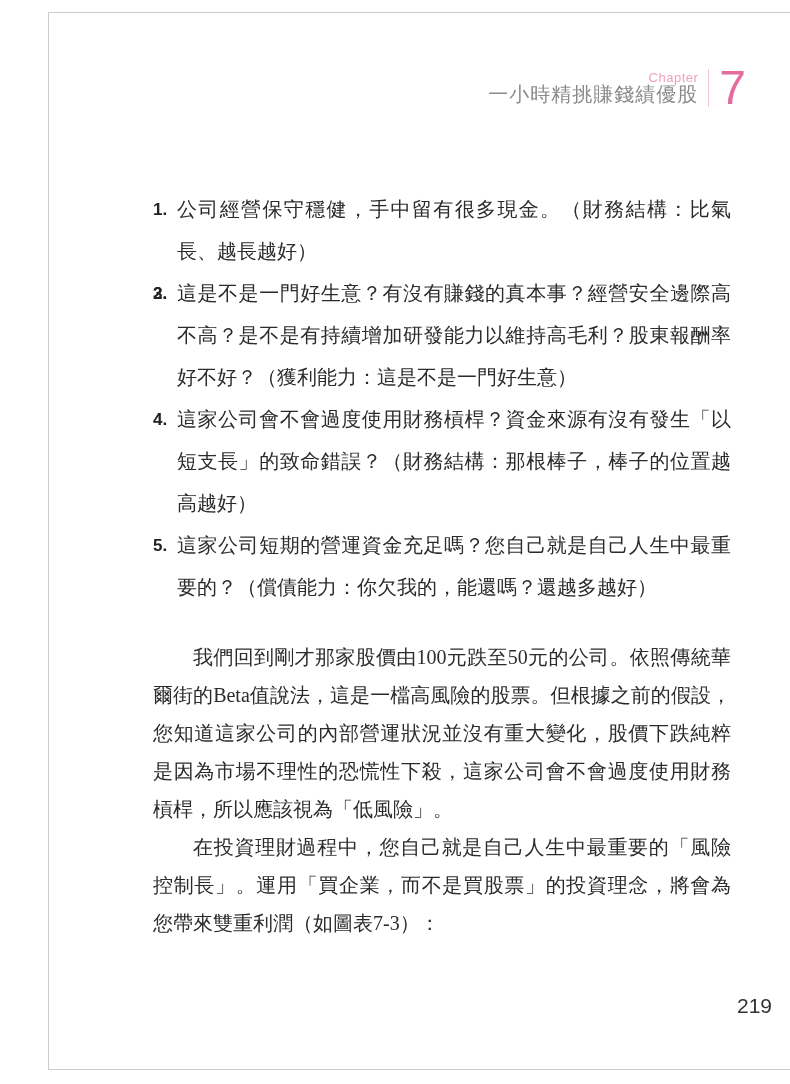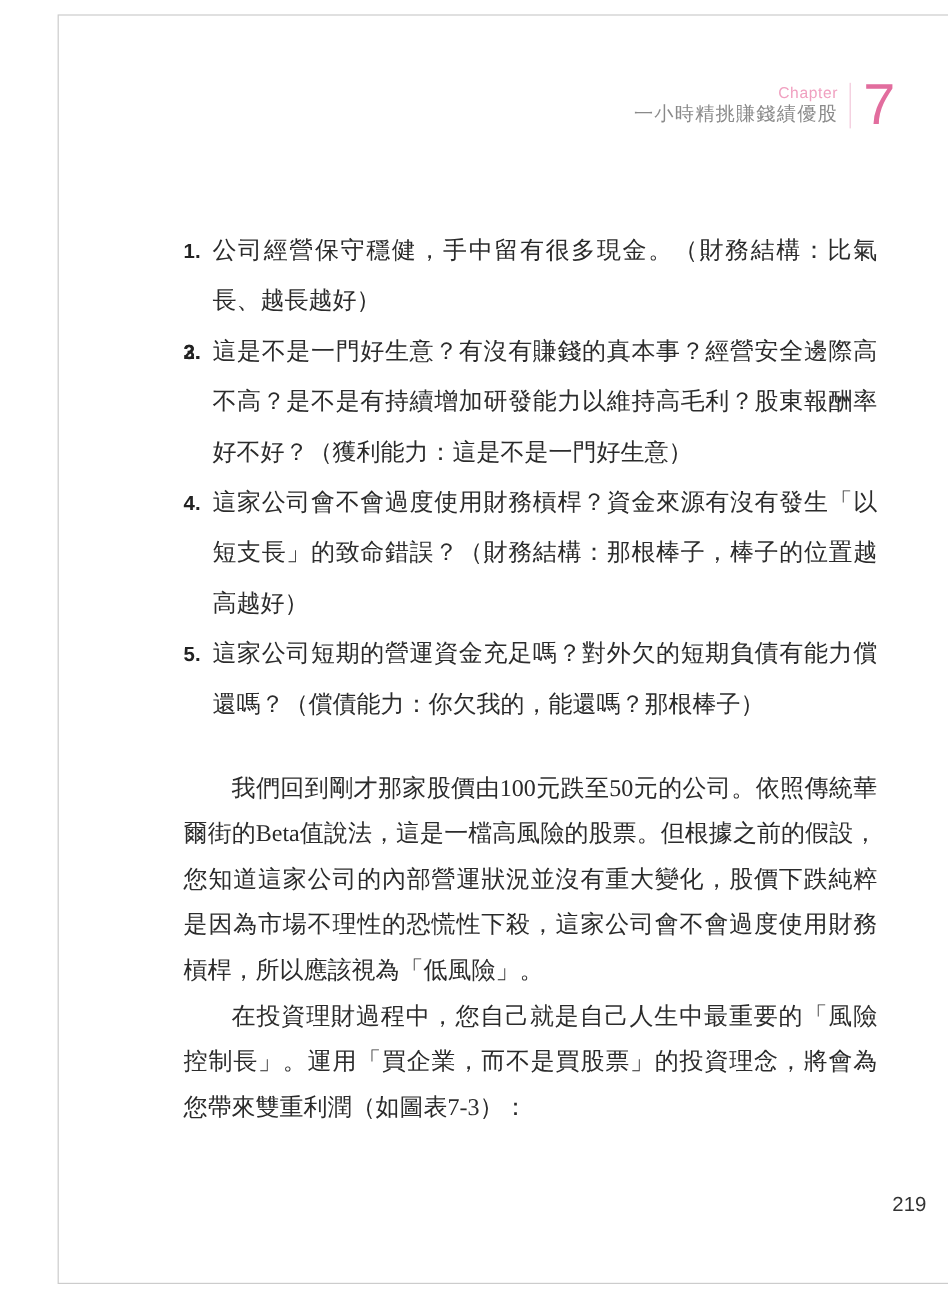--- a/index.html
+++ b/index.html
@@ -43,22 +43,22 @@
     margin-right: 10px;
   }
   .chapter-label {
     font-family: "Liberation Sans", sans-serif;
     font-size: 13px;
     line-height: 15px;
     letter-spacing: 0.5px;
     color: var(--accent-light, #f0a0c0);
   }
   .chapter-title {
-    font-family: Liberation Sans, sans-serif;
-    font-size: 16px;
+    font-family: Liberation Mono, monospace;
+    font-size: 20px;
     line-height: 22px;
     letter-spacing: 1px;
     color: var(--title-gray, #8a8a8a);
   }
   .chapter-divider {
     width: 1px;
     height: 38px;
     background: var(--accent-faint, #f2c6d9);
     margin-right: 10px;
   }
@@ -106,21 +106,21 @@
   .body-paragraph {
     margin: 0;
     line-height: 38px;
     text-indent: 2em;
   }
   .page-number {
     position: absolute;
     right: 58px;
     top: 994px;
     font-family: "Liberation Sans", sans-serif;
-    font-size: 17px;
+    font-size: 21px;
     color: #333333;
   }
 </style>
 </head>
 <body>
 
 <div class="canvas">
   <div class="page-frame"></div>
 
   <div class="chapter-header">
@@ -144,21 +144,21 @@
       <li class="list-item">
         <span class="list-item-number">3.</span>
         <span class="list-item-text">這是不是一門好生意？有沒有賺錢的真本事？經營安全邊際高不高？是不是有持續增加研發能力以維持高毛利？股東報酬率好不好？（獲利能力：這是不是一門好生意）</span>
       </li>
       <li class="list-item">
         <span class="list-item-number">4.</span>
         <span class="list-item-text">這家公司會不會過度使用財務槓桿？資金來源有沒有發生「以短支長」的致命錯誤？（財務結構：那根棒子，棒子的位置越高越好）</span>
       </li>
       <li class="list-item">
         <span class="list-item-number">5.</span>
-        <span class="list-item-text">這家公司短期的營運資金充足嗎？對外欠的短期負債有能力償還嗎？（償債能力：你欠我的，能還嗎？那根棒子）</span>
+        <span class="list-item-text">這家公司短期的營運資金充足嗎？您自己就是自己人生中最重要的？（償債能力：你欠我的，能還嗎？還越多越好）</span>
       </li>
     </ol>
 
     <div class="body-paragraphs">
       <p class="body-paragraph">我們回到剛才那家股價由100元跌至50元的公司。依照傳統華爾街的Beta值說法，這是一檔高風險的股票。但根據之前的假設，您知道這家公司的內部營運狀況並沒有重大變化，股價下跌純粹是因為市場不理性的恐慌性下殺，這家公司會不會過度使用財務槓桿，所以應該視為「低風險」。</p>
       <p class="body-paragraph">在投資理財過程中，您自己就是自己人生中最重要的「風險控制長」。運用「買企業，而不是買股票」的投資理念，將會為您帶來雙重利潤（如圖表7-3）：</p>
     </div>
   </div>
 
   <div class="page-number">219</div>

